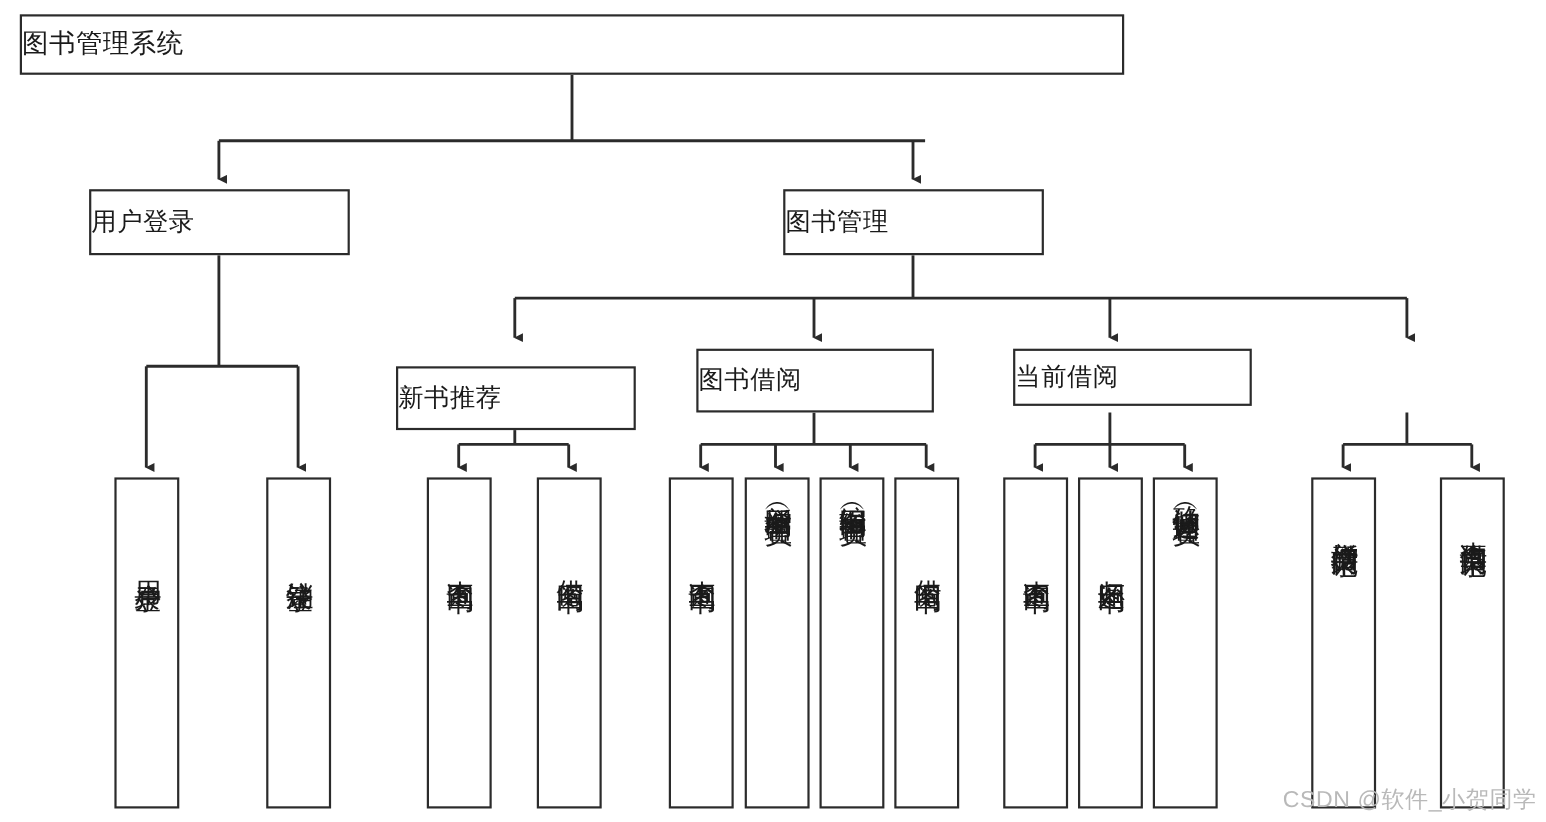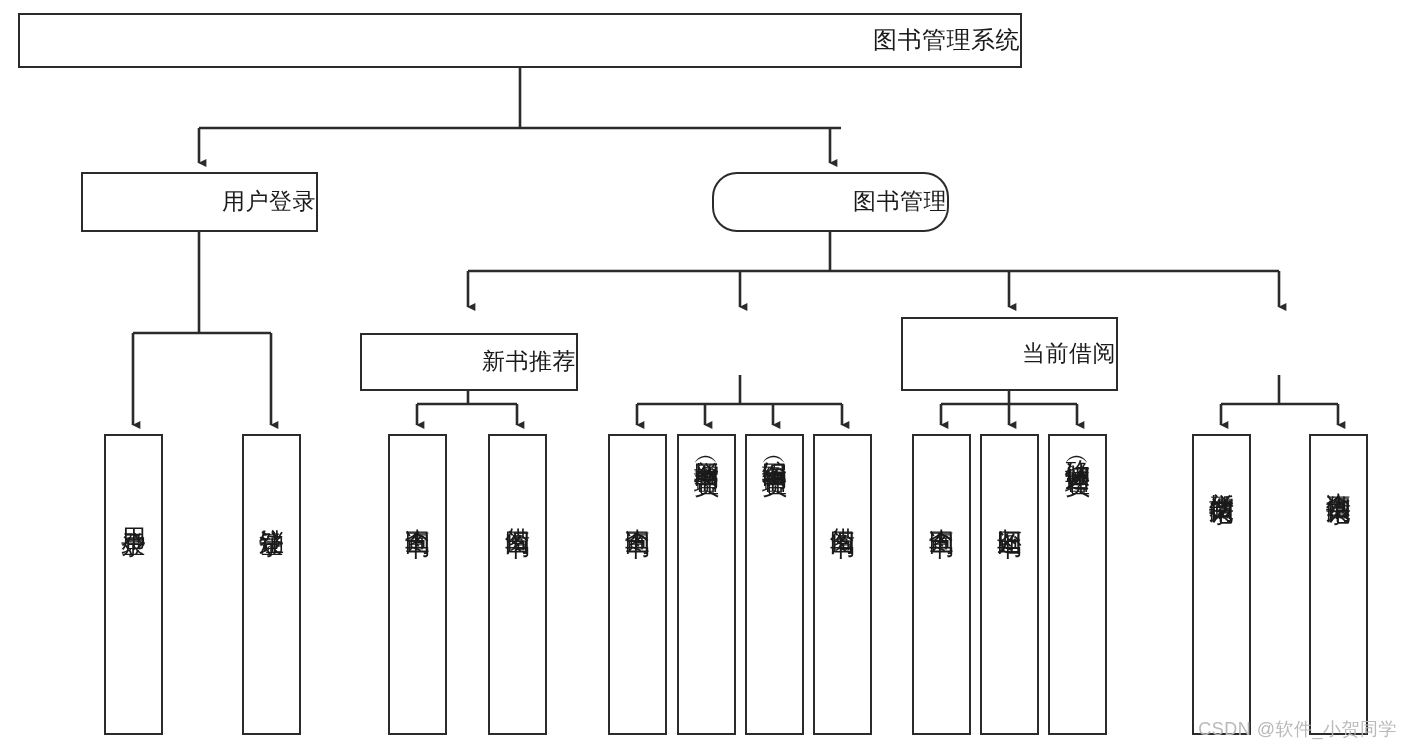--- a/index.html
+++ b/index.html
@@ -26,21 +26,21 @@
     height: 747px;
     pointer-events: none;
   }
   .node {
     position: absolute;
     box-sizing: border-box;
     background: #ffffff;
     border: 2.5px solid #2b2b2b;
     display: flex;
     align-items: center;
-    justify-content: flex-end;
+    justify-content: flex-start;
     color: #1a1a1a;
     z-index: 2;
   }
   .node-label {
     display: block;
     text-align: center;
     line-height: 1.18;
     white-space: nowrap;
   }
   
@@ -62,21 +62,21 @@
     text-orientation: upright;
     font-size: 25px;
     letter-spacing: 2px;
     line-height: 1;
     white-space: nowrap;
   }
   #watermark {
     position: absolute;
     right: 8px;
     bottom: 6px;
-    font-size: 18px;
+    font-size: 21px;
     color: #b9b9b9;
     letter-spacing: 0.5px;
     z-index: 5;
     white-space: nowrap;
   }
 </style>
 </head>
 <body>
 
 <div id="diagram-root">
@@ -134,30 +134,33 @@
   </svg>
 
   <div class="node horiz root" style="left:18px; top:13px; width:1004px; height:55px;">
     <span class="node-label">图书管理系统</span>
   </div>
 
   <div class="node horiz" style="left:81px; top:172px; width:237px; height:60px;">
     <span class="node-label">用户登录</span>
   </div>
 
-  <div class="node horiz" style="left:712px; top:172px; width:237px; height:60px;border-radius:25px;">
+  <div class="node horiz" style="left:712px; top:172px; width:237px; height:60px;">
     <span class="node-label">图书管理</span>
   </div>
 
   <div class="node horiz" style="left:360px; top:317px; width:218px; height:58px;margin-top:16px;">
     <span class="node-label">新书推荐</span>
   </div>
 
-
-  <div class="node horiz" style="left:901px; top:317px; width:217px; height:74px;font-family:Liberation Serif, serif;">
+  <div class="node horiz" style="left:633px; top:317px; width:216px; height:58px;">
+    <span class="node-label">图书借阅</span>
+  </div>
+
+  <div class="node horiz" style="left:921px; top:317px; width:217px; height:52px;font-family:Liberation Serif, serif;">
     <span class="node-label">当前借阅</span>
   </div>
 
 
   <div class="node leaf" style="left:104px; top:434px; width:59px; height:301px; padding-top:72px;">
     <span class="node-label">用户登录</span>
   </div>
 
   <div class="node leaf" style="left:242px; top:434px; width:59px; height:301px; padding-top:72px;">
     <span class="node-label">注销登录</span>

